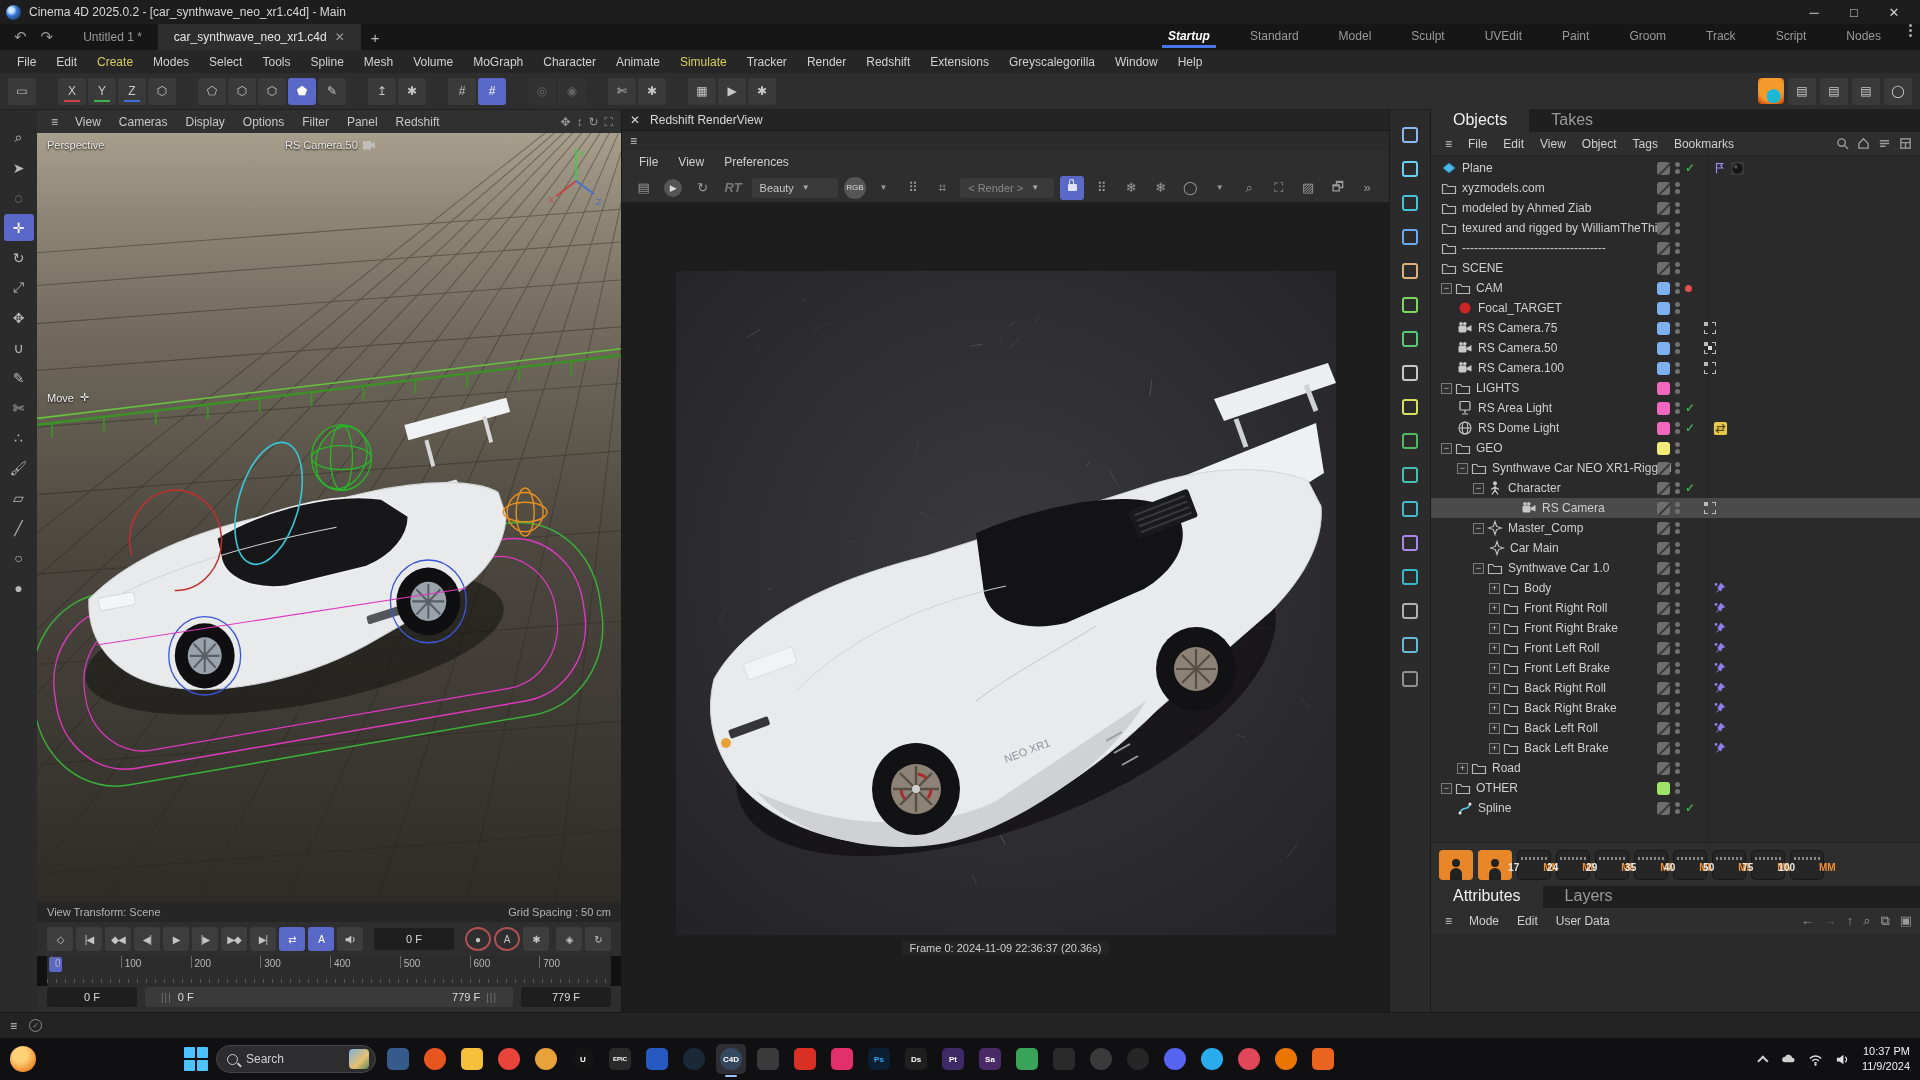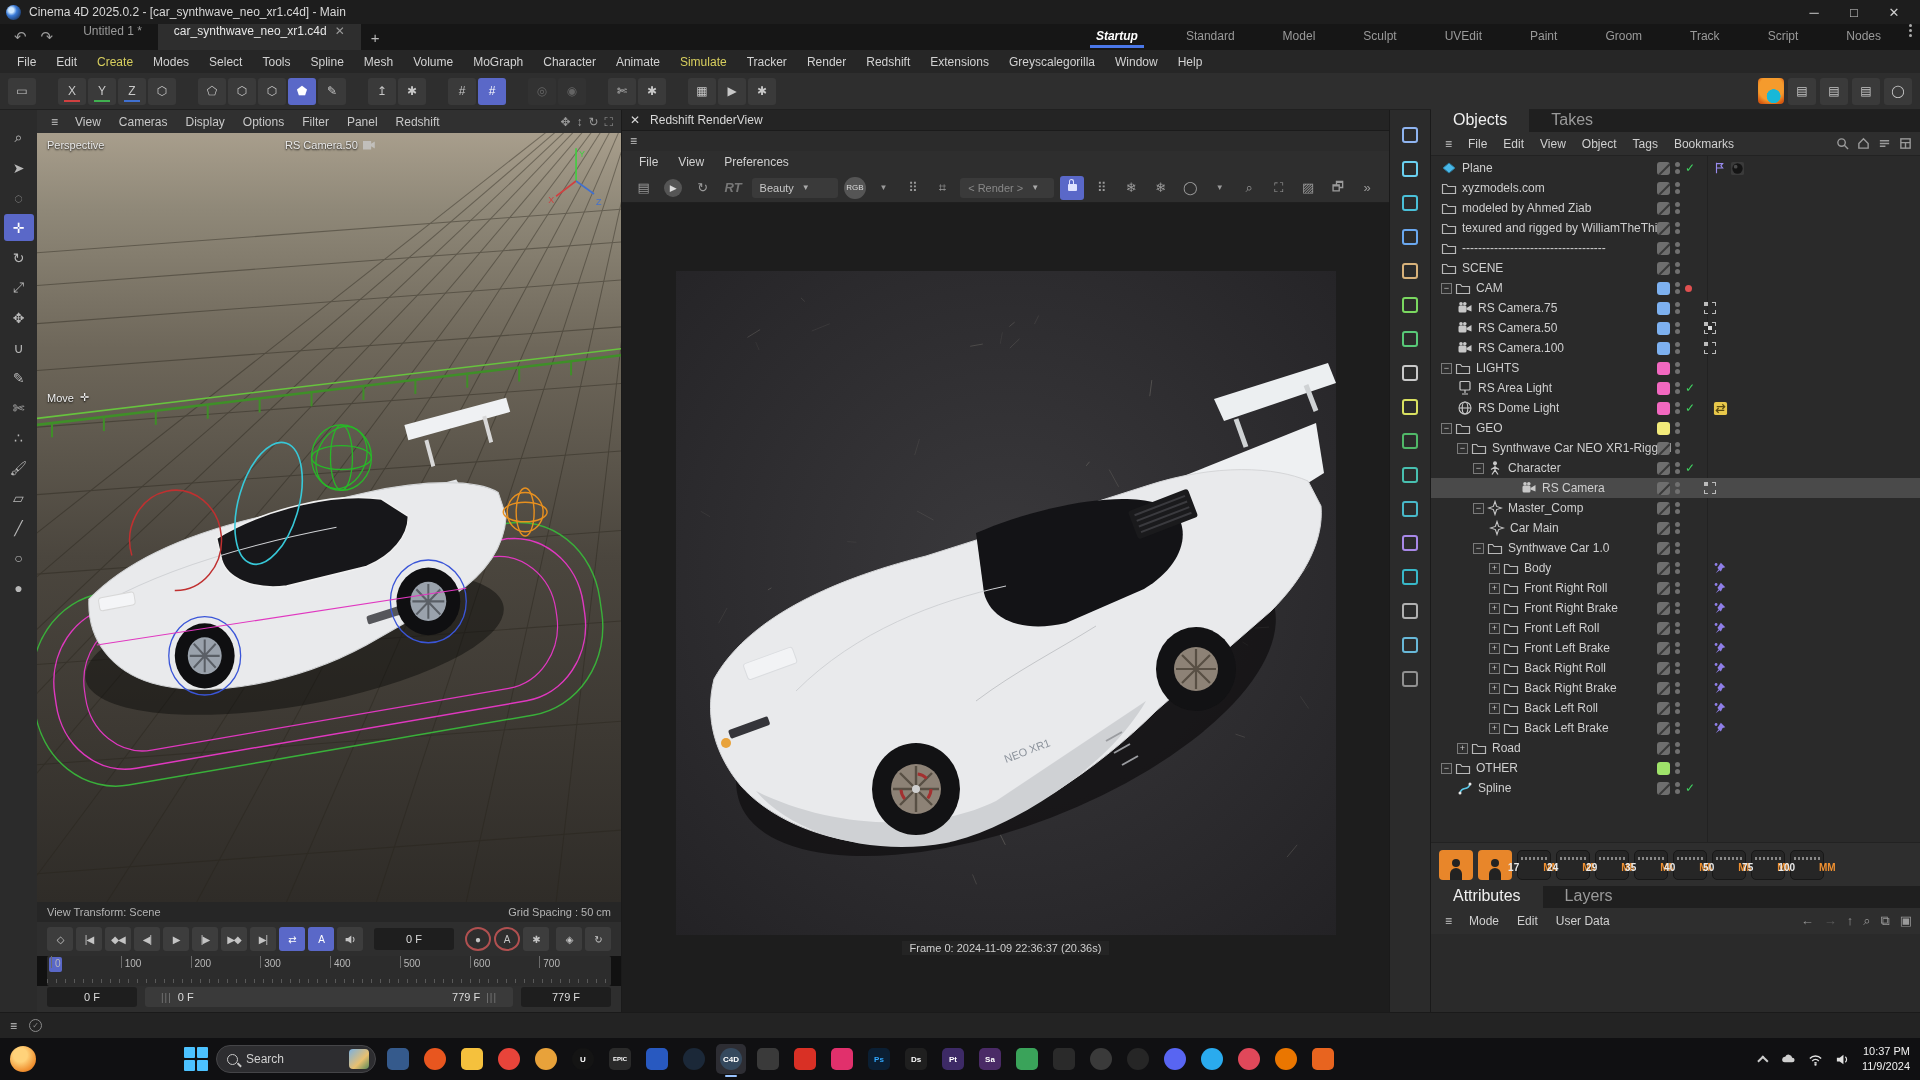--- a/index.html
+++ b/index.html
@@ -10,25 +10,25 @@
   
   .titlebar { height:24px; background:#1d1d1d; display:flex; align-items:center; padding:0 6px; gap:8px; flex:0 0 auto; }
   .c4dlogo { width:15px; height:15px; border-radius:50%; background:radial-gradient(circle at 35% 35%, #cfe8ff 0 18%, #3a7bd8 40%, #12203a 95%); }
   .titletext { color:#d8d8d8; font-size:12px; }
   .winbtns { margin-left:auto; display:flex; }
   .winbtn { width:40px; height:24px; display:flex; align-items:center; justify-content:center; color:#cfcfcf; font-size:13px; }
 
   
   .tabrow { height:26px; background:#161616; display:flex; align-items:stretch; flex:0 0 auto; }
   .undoredo { display:flex; align-items:center; gap:14px; padding:0 14px; color:#9a9a9a; font-size:15px; }
-  .doctab { display:flex; align-items:flex-start; gap:8px; padding:0 16px; color:#9a9a9a; font-size:12px; }
+  .doctab { display:flex; align-items:center; gap:8px; padding:0 16px; color:#9a9a9a; font-size:12px; }
   .doctab.active { background:#2e2e2e; color:#e6e6e6; }
   .doctab .x { color:#9a9a9a; font-size:12px; }
   .addtab { display:flex; align-items:center; padding:0 10px; color:#bbb; font-size:15px; }
-  .layouts { margin-left:auto; display:flex; align-items:center; gap:20px; padding-right:6px; }
+  .layouts { margin-left:auto; display:flex; align-items:center; gap:12px; padding-right:6px; }
   .layout { padding:3px 14px 5px; color:#9a9a9a; font-size:12px; position:relative; }
   .layout.active { color:#fff; font-style:italic; font-weight:bold; }
   .layout.active::after { content:""; position:absolute; left:8px; right:8px; bottom:0; height:3px; background:#4a77e8; }
   .kebab { display:flex; flex-direction:column; gap:2px; padding:0 8px; }
   .kebab i { width:3px; height:3px; border-radius:50%; background:#aaa; }
 
   
   .menubar { height:23px; background:#262626; display:flex; align-items:center; padding:0 8px; gap:2px; flex:0 0 auto; }
   .menu-item { padding:2px 9px; color:#d2d2d2; }
   .menu-item.accent { color:#d8cf5e; }
@@ -865,20 +865,34 @@
               <div class="dots">
                 <i></i>
                 <i></i>
               </div>
               <div class="reddot"></div>
               <div class="chk"></div>
             </div>
           </div>
           <div class="trow" style="padding-left: 26px;">
             <div class="oicon"><svg viewBox="0 0 16 16">
+                <circle cx="8" cy="8" r="5.5" fill="#cc2525"></circle>
+              </svg></div>
+            <span class="lbl">Focal_TARGET</span>
+            <div class="tright">
+              <div class="chip" style="background: rgb(125, 177, 240);"></div>
+              <div class="dots">
+                <i></i>
+                <i></i>
+              </div>
+              <div class="chk"></div>
+            </div>
+          </div>
+          <div class="trow" style="padding-left: 26px;">
+            <div class="oicon"><svg viewBox="0 0 16 16">
                 <rect x="1.5" y="5.5" width="8" height="7" rx="1.5" fill="#c8c8c8"></rect>
                 <path d="M9.5,8 L14.5,5 v6.5 L9.5,9.5 Z" fill="#c8c8c8"></path>
                 <circle cx="4" cy="3.8" r="1.8" fill="#c8c8c8"></circle>
                 <circle cx="7.8" cy="3.8" r="1.8" fill="#c8c8c8"></circle>
               </svg></div>
             <span class="lbl">RS Camera.75</span>
             <div class="tright">
               <div class="chip" style="background: rgb(125, 177, 240);"></div>
               <div class="dots">
                 <i></i>

